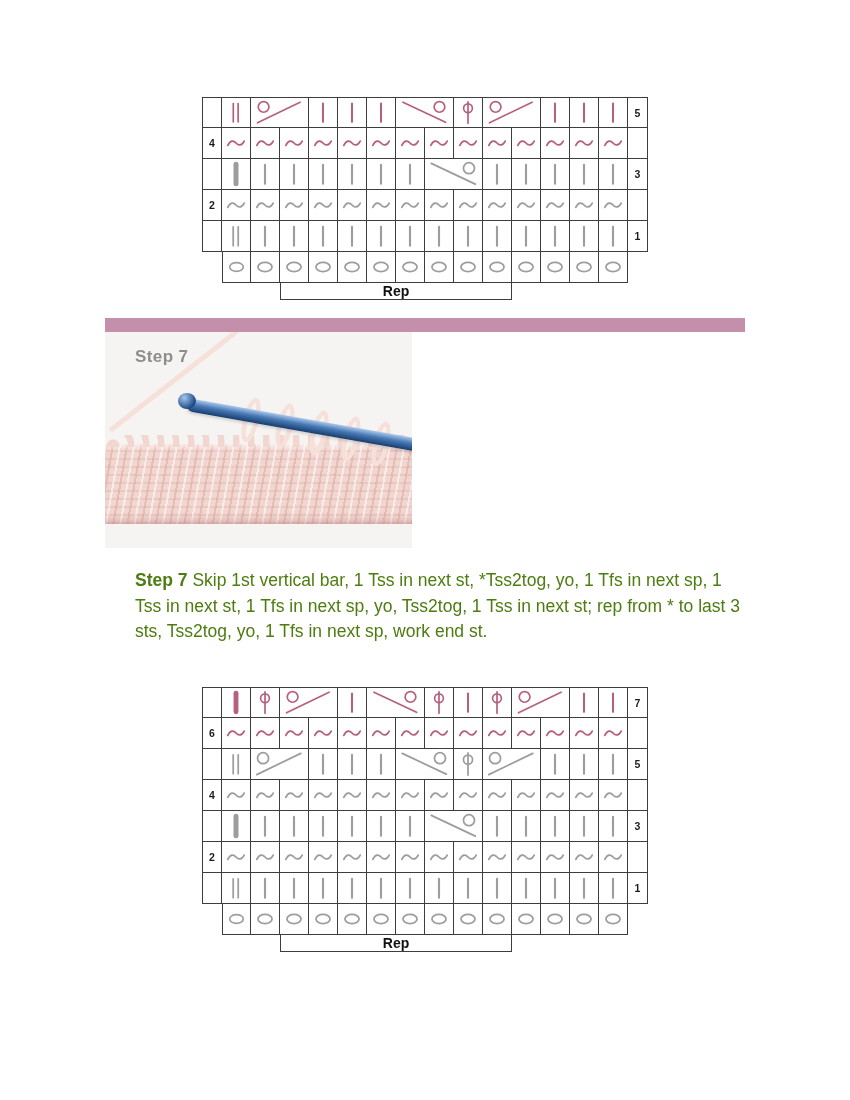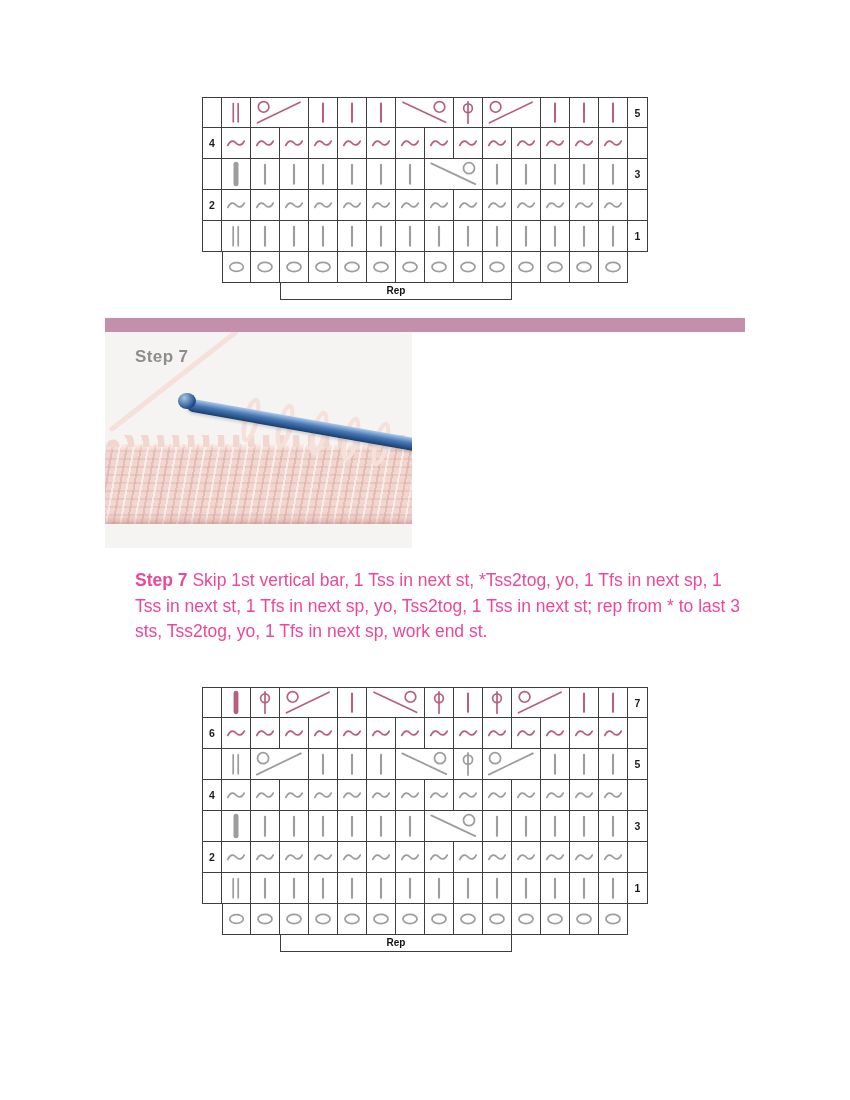--- a/index.html
+++ b/index.html
@@ -22,21 +22,21 @@
   .cell.blank{border:none !important;}
   .cell.blank + .cell.sym{border-left:1.5px solid var(--grid);}
   .cell svg{display:block;width:100%;height:100%;}
   .cell svg *{stroke:currentColor;fill:none;stroke-width:1.8;stroke-linecap:round;}
   .rep{
     position:absolute;box-sizing:border-box;height:17px;
     border-left:1.5px solid var(--grid);border-right:1.5px solid var(--grid);
     border-bottom:1.5px solid var(--grid);
     display:flex;align-items:center;justify-content:center;
   }
-  .rep span{font-size:10px;font-weight:bold;color:#111;line-height:1;}
+  .rep span{font-size:14px;font-weight:bold;color:#111;line-height:1;}
   
   .divider{position:absolute;left:105px;top:318px;width:640px;height:14px;background:var(--divider);}
   
   .photo{
     position:absolute;left:105px;top:332px;width:307px;height:216px;
     background:var(--photo-bg);overflow:hidden;
   }
   .photo-label{position:absolute;left:30px;top:15px;font-size:17px;font-weight:bold;
     color:#8d8d8d;letter-spacing:.4px;}
   .yarn-strand{position:absolute;left:5px;top:96px;width:162px;height:5px;border-radius:3px;
@@ -66,21 +66,21 @@
   .loop{
     position:absolute;width:16px;height:46px;border:5px solid var(--yarn-light);
     border-radius:50%;transform:rotate(14deg);box-sizing:border-box;
   }
   .loop.l1{left:138px;top:65px;} .loop.l2{left:172px;top:71px;}
   .loop.l3{left:206px;top:78px;} .loop.l4{left:238px;top:84px;}
   .loop.l5{left:268px;top:89px;}
   
   .instruction{
     position:absolute;left:135px;top:568px;width:614px;margin:0;
-    font-size:17.5px;line-height:25.5px;color:#ec4899;
+    font-size:17.5px;line-height:25.5px;color:#4d7c0f;
   }
 </style>
 </head>
 <body>
 
 <div class="chart" style="left:202px;top:97px;">
     <div class="crow first" style="color: rgb(182, 96, 127);">
       <div class="cell edge"></div>
       <div class="cell sym">
         <svg viewBox="0 0 29 31">

